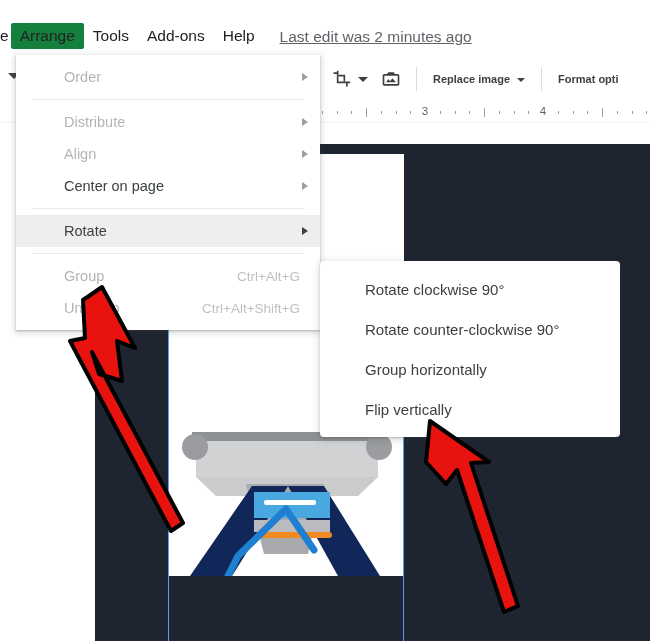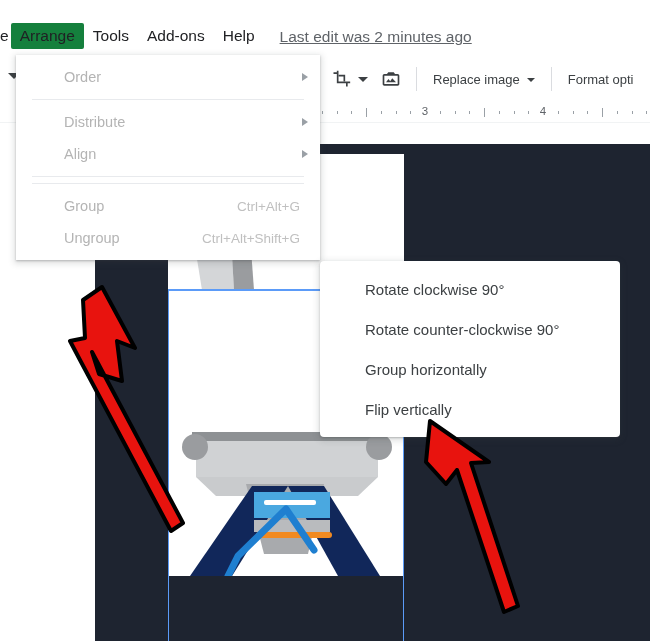--- a/index.html
+++ b/index.html
@@ -101,28 +101,29 @@
     margin: 0 8px 0 2px;
     cursor: pointer;
   }
   .tb-sep {
     width: 1px;
     height: 24px;
     background: #dadce0;
     margin: 0 10px;
   }
   .tb-text-btn {
-    font-size: 13px;
+    font-size: 11px;
     color: #3c4043;
     display: flex;
     align-items: center;
     padding: 5px 6px;
     border-radius: 3px;
     cursor: pointer;
     white-space: nowrap;
+    font-weight: bold;
   }
   .tb-text-btn .mini-caret {
     width: 0; height: 0;
     border-left: 4.5px solid transparent;
     border-right: 4.5px solid transparent;
     border-top: 4.5px solid #3c4043;
     margin-left: 7px;
     position: relative;
     top: 1px;
   }
@@ -439,23 +440,33 @@
       <span class="spacer"></span>
       <span class="arrow"></span>
     </div>
 
     <div class="mrow disabled">
       <span class="label">Align</span>
       <span class="spacer"></span>
       <span class="arrow"></span>
     </div>
 
+    <div class="mrow">
+      <span class="label">Center on page</span>
+      <span class="spacer"></span>
+      <span class="arrow"></span>
+    </div>
 
     <div class="mdiv"></div>
 
+    <div class="mrow hl">
+      <span class="label">Rotate</span>
+      <span class="spacer"></span>
+      <span class="arrow"></span>
+    </div>
 
     <div class="mdiv"></div>
 
     <div class="mrow disabled">
       <span class="label">Group</span>
       <span class="spacer"></span>
       <span class="accel">Ctrl+Alt+G</span>
     </div>
 
     <div class="mrow disabled">

